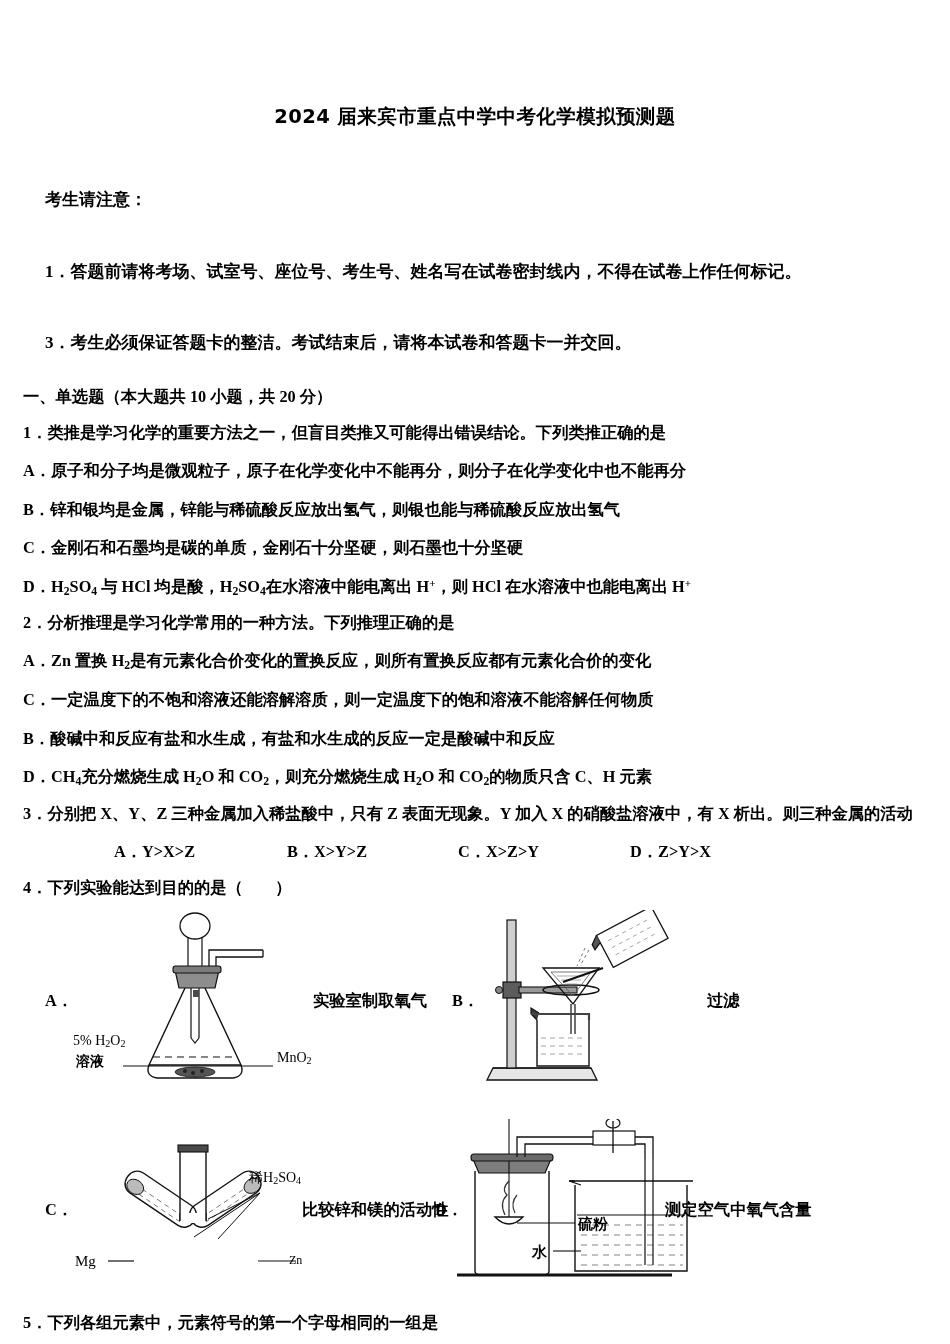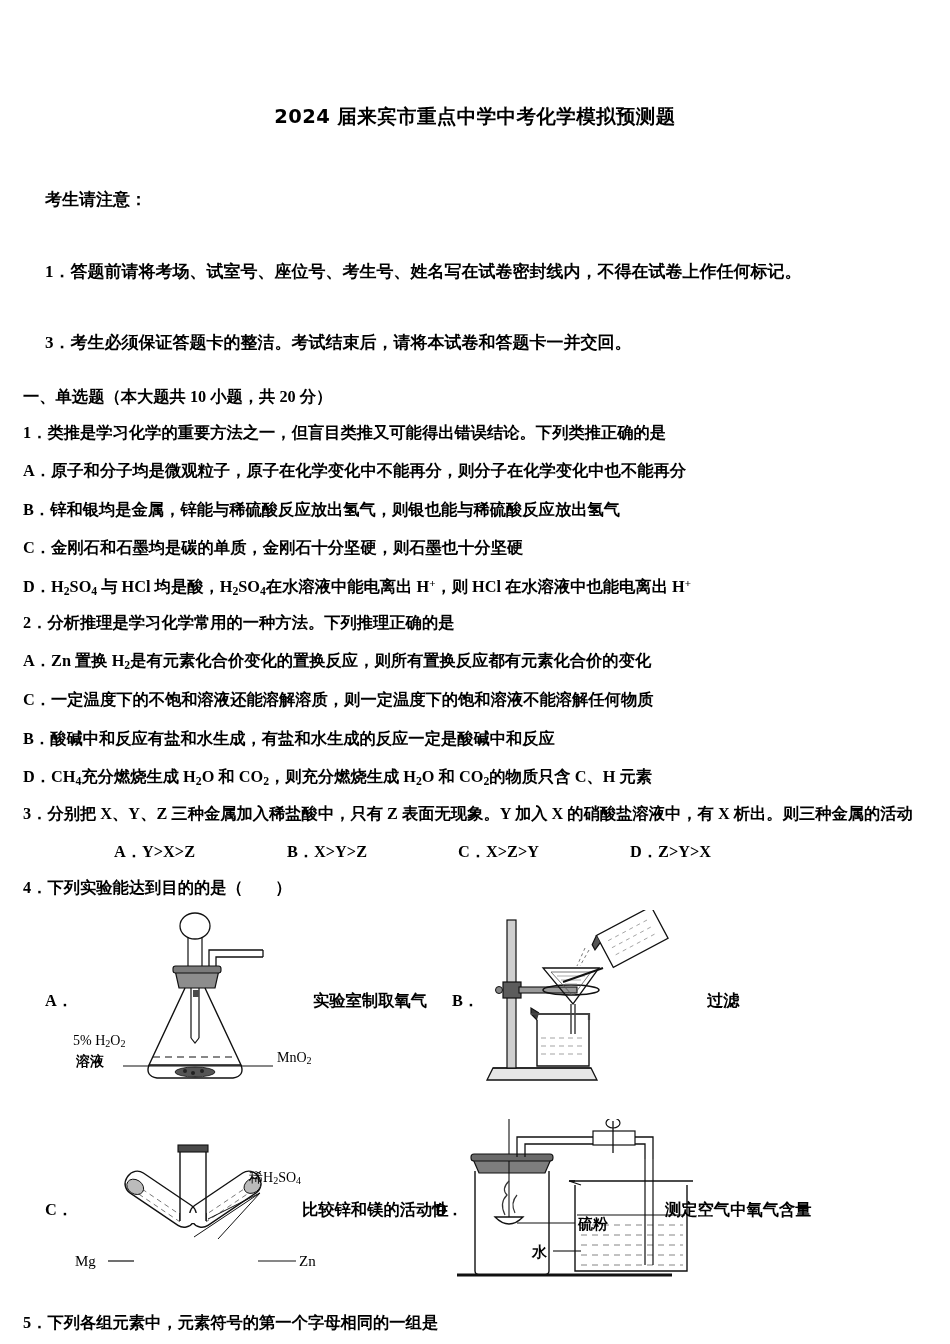--- a/index.html
+++ b/index.html
@@ -313,21 +313,21 @@
 
         <path d="M170 52 L118 78 M170 52 L104 96 M170 52 L128 98" fill="none" stroke="#111" stroke-width="1"></path>
 
         <path d="M18 120 L44 120" fill="none" stroke="#111" stroke-width="1.2"></path>
 
         <path d="M168 120 L206 120" fill="none" stroke="#111" stroke-width="1.2"></path>
       </svg>
 
       <span class="chem-label" style="left:175px; top:38px;margin-left:29px;">稀H<sub>2</sub>SO<sub>4</sub></span>
       <span class="chem-label" style="left:30px; top:122px; font-size:15px;">Mg</span>
-      <span class="chem-label" style="left:254px; top:122px; font-size:15px;">Zn</span>
+      <span class="chem-label" style="left:244px; top:122px; font-size:12px;">Zn</span>
 
       <span class="exp-caption" style="left:257px; top:68px;">比较锌和镁的活动性</span>
 
       <span class="exp-label" style="left:390px; top:68px;">D．</span>
 
       <svg class="fig" style="left:412px; top:-12px;" width="290" height="172" viewBox="0 0 290 172">
 
         <path d="M52 0 L52 42" fill="none" stroke="#111" stroke-width="1.1"></path>
 
         <path d="M0 156 L215 156" fill="none" stroke="#111" stroke-width="3"></path>

